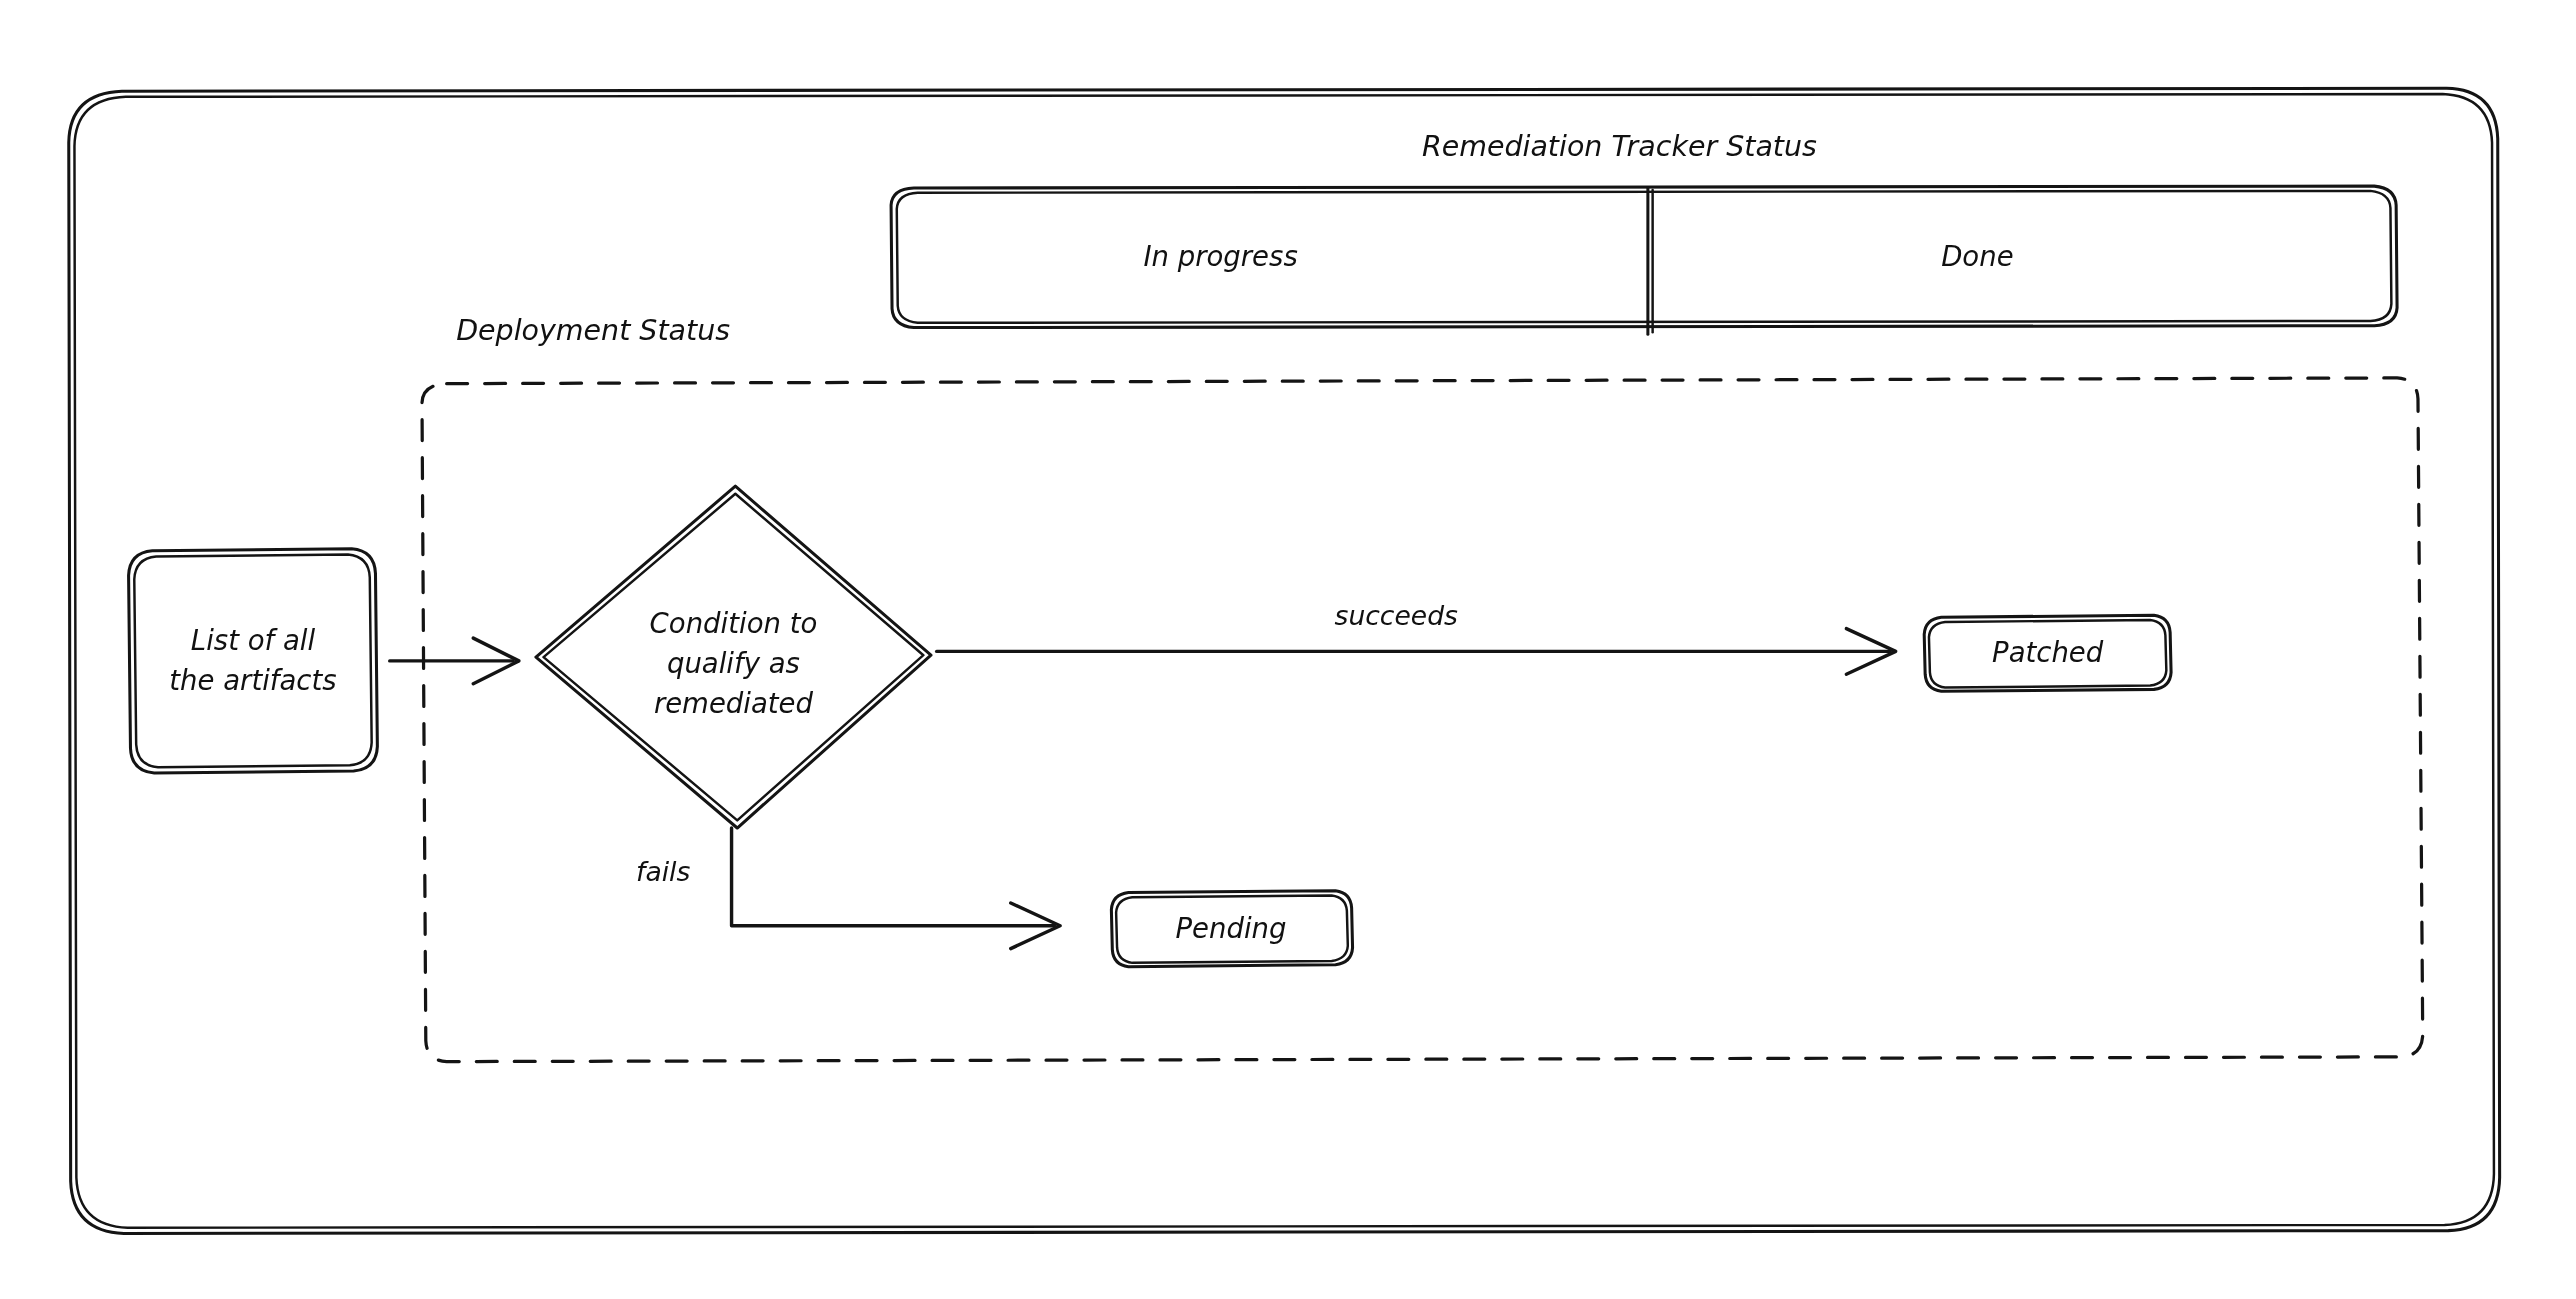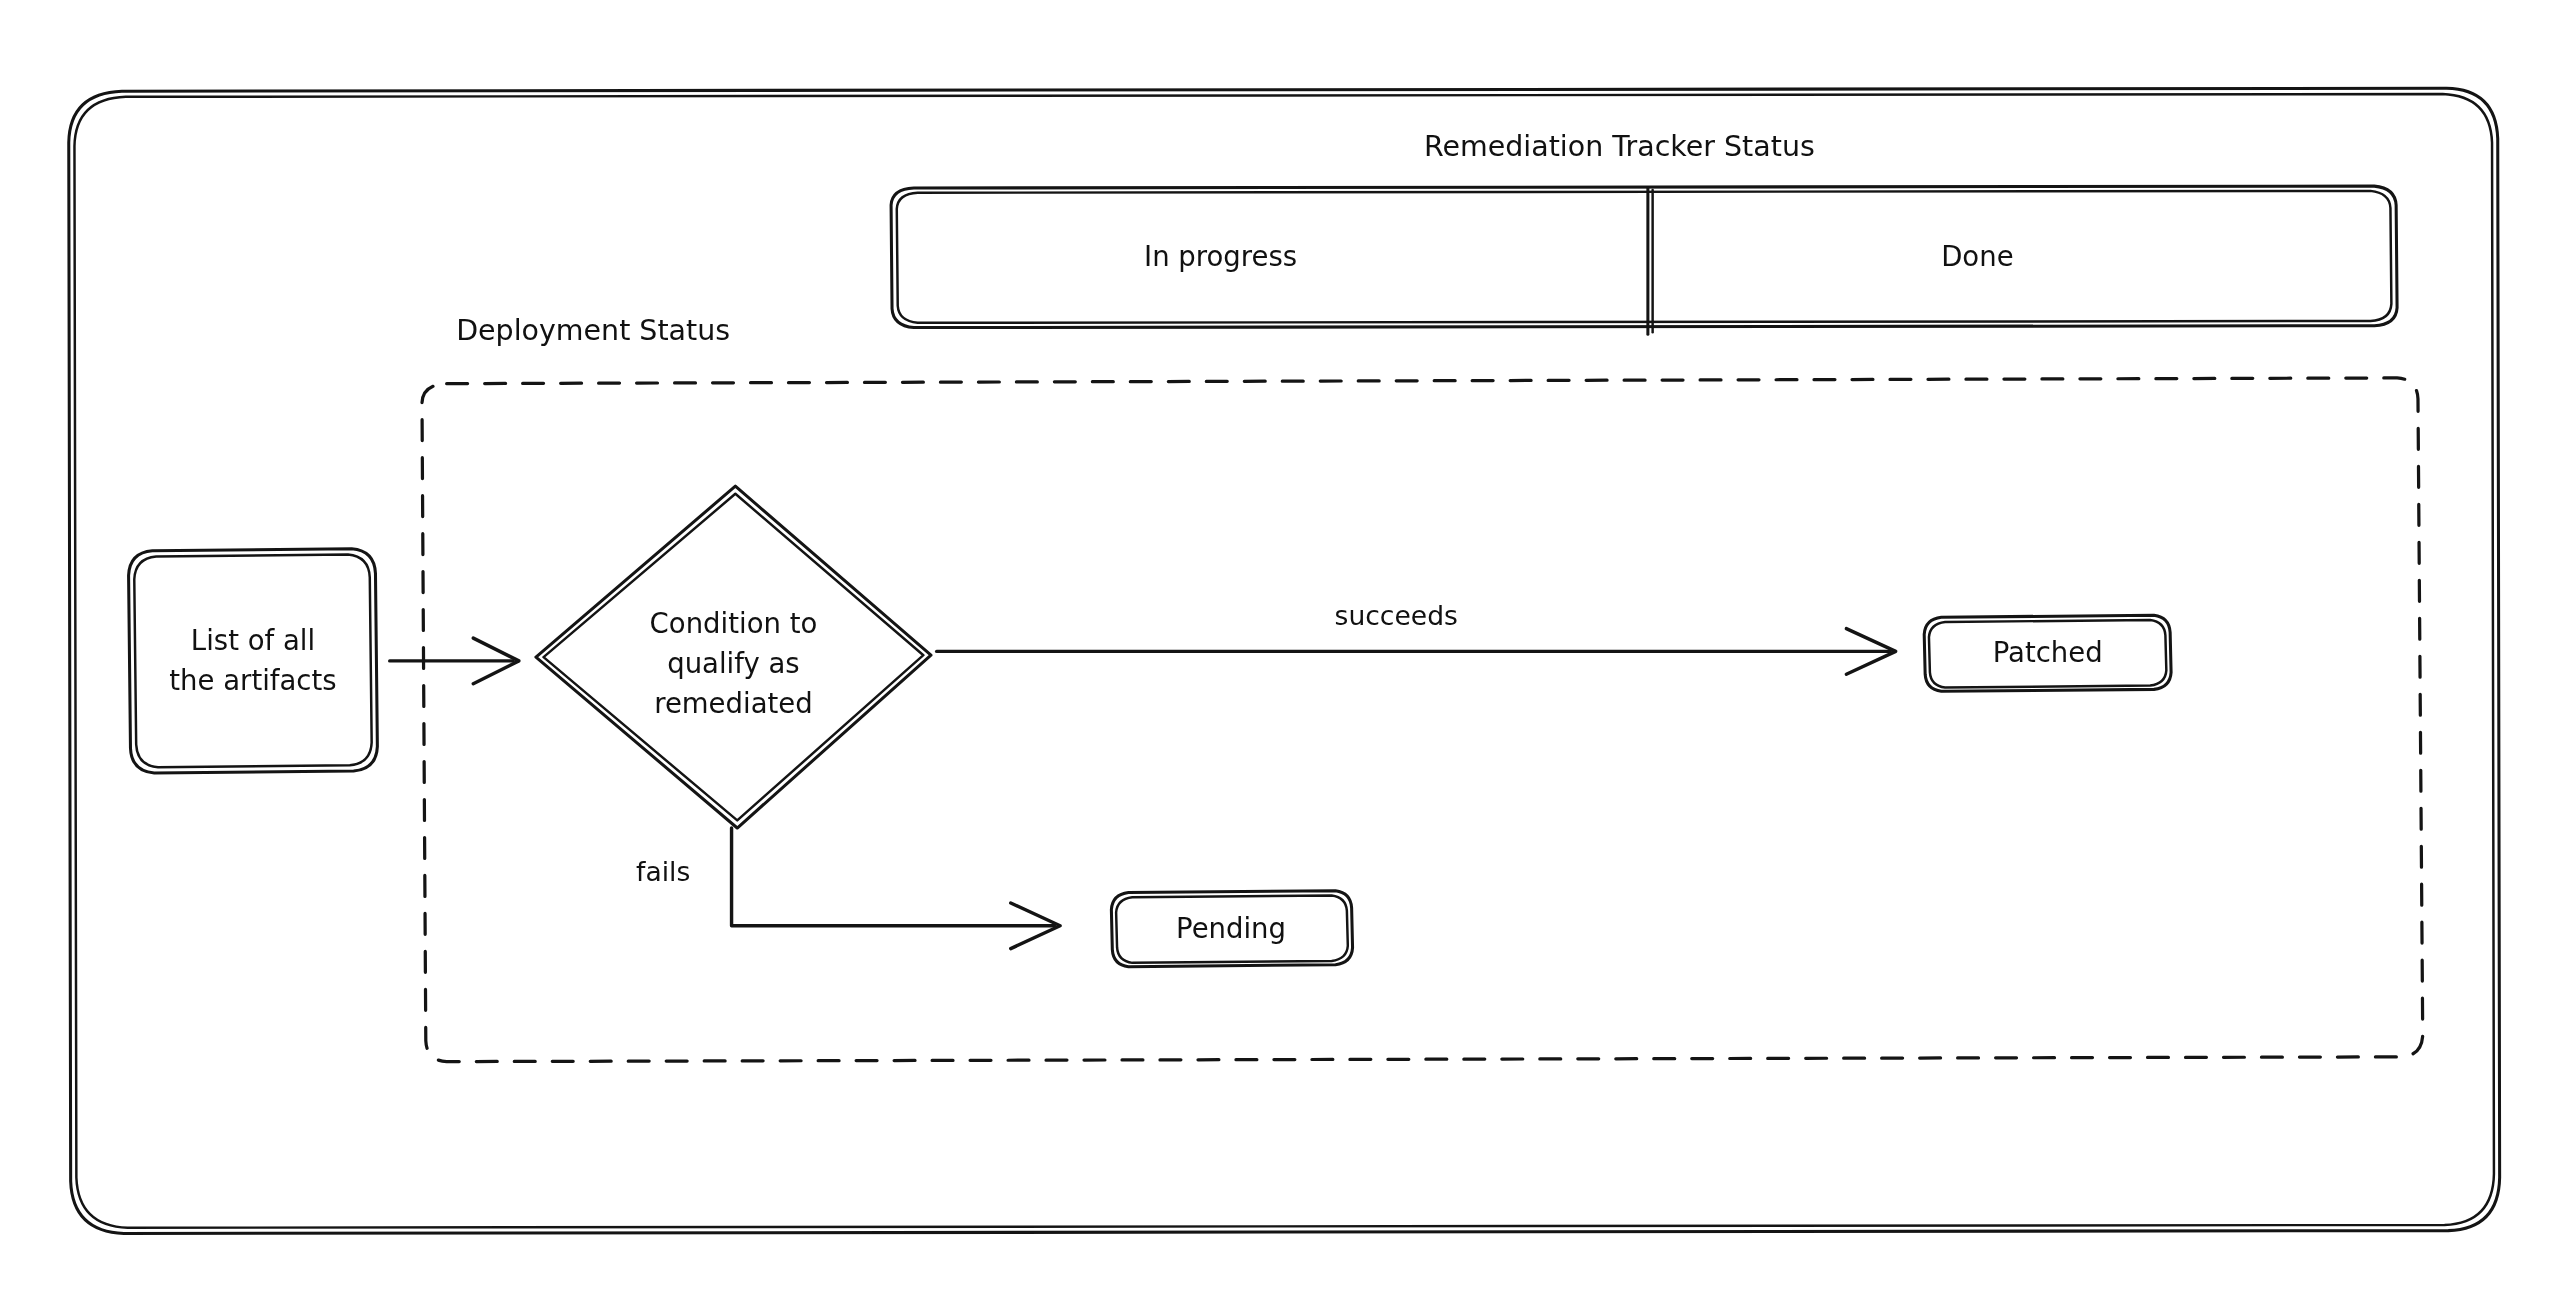--- a/index.html
+++ b/index.html
@@ -10,20 +10,21 @@
   body {
     width: 2576px;
     height: 1299px;
     font-family: "DejaVu Sans", sans-serif;
     overflow: hidden;
   }
   #stage {
     position: relative;
     width: 2576px;
     height: 1299px;
+    font-style: italic;
   }
   svg.diagram {
     position: absolute;
     top: 0;
     left: 0;
     width: 2576px;
     height: 1299px;
   }
   text {
     font-family: "DejaVu Sans", sans-serif;

